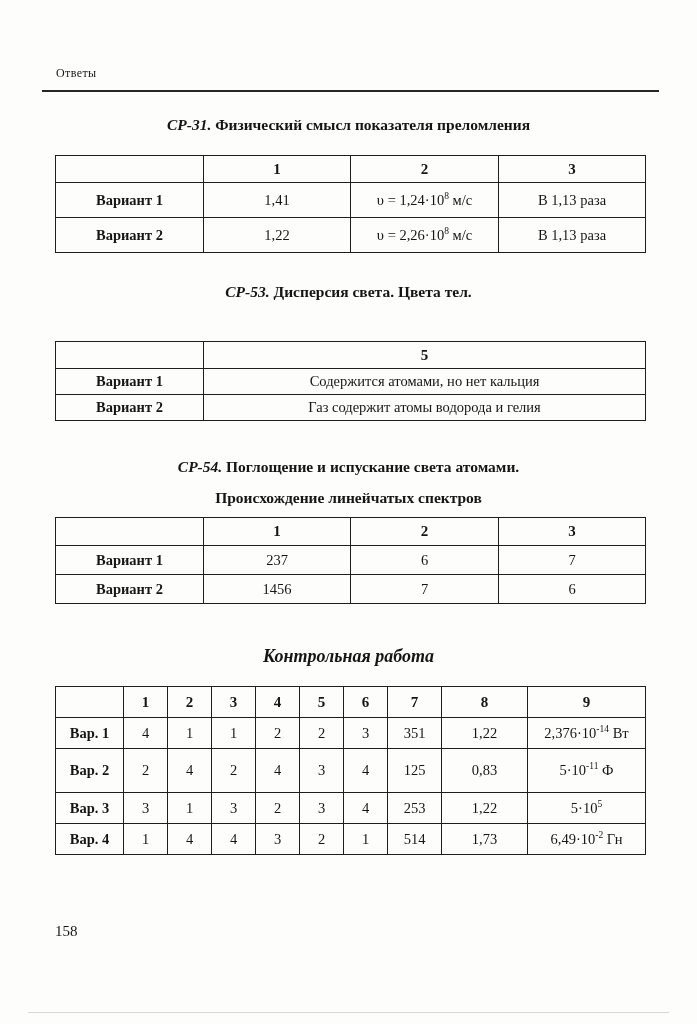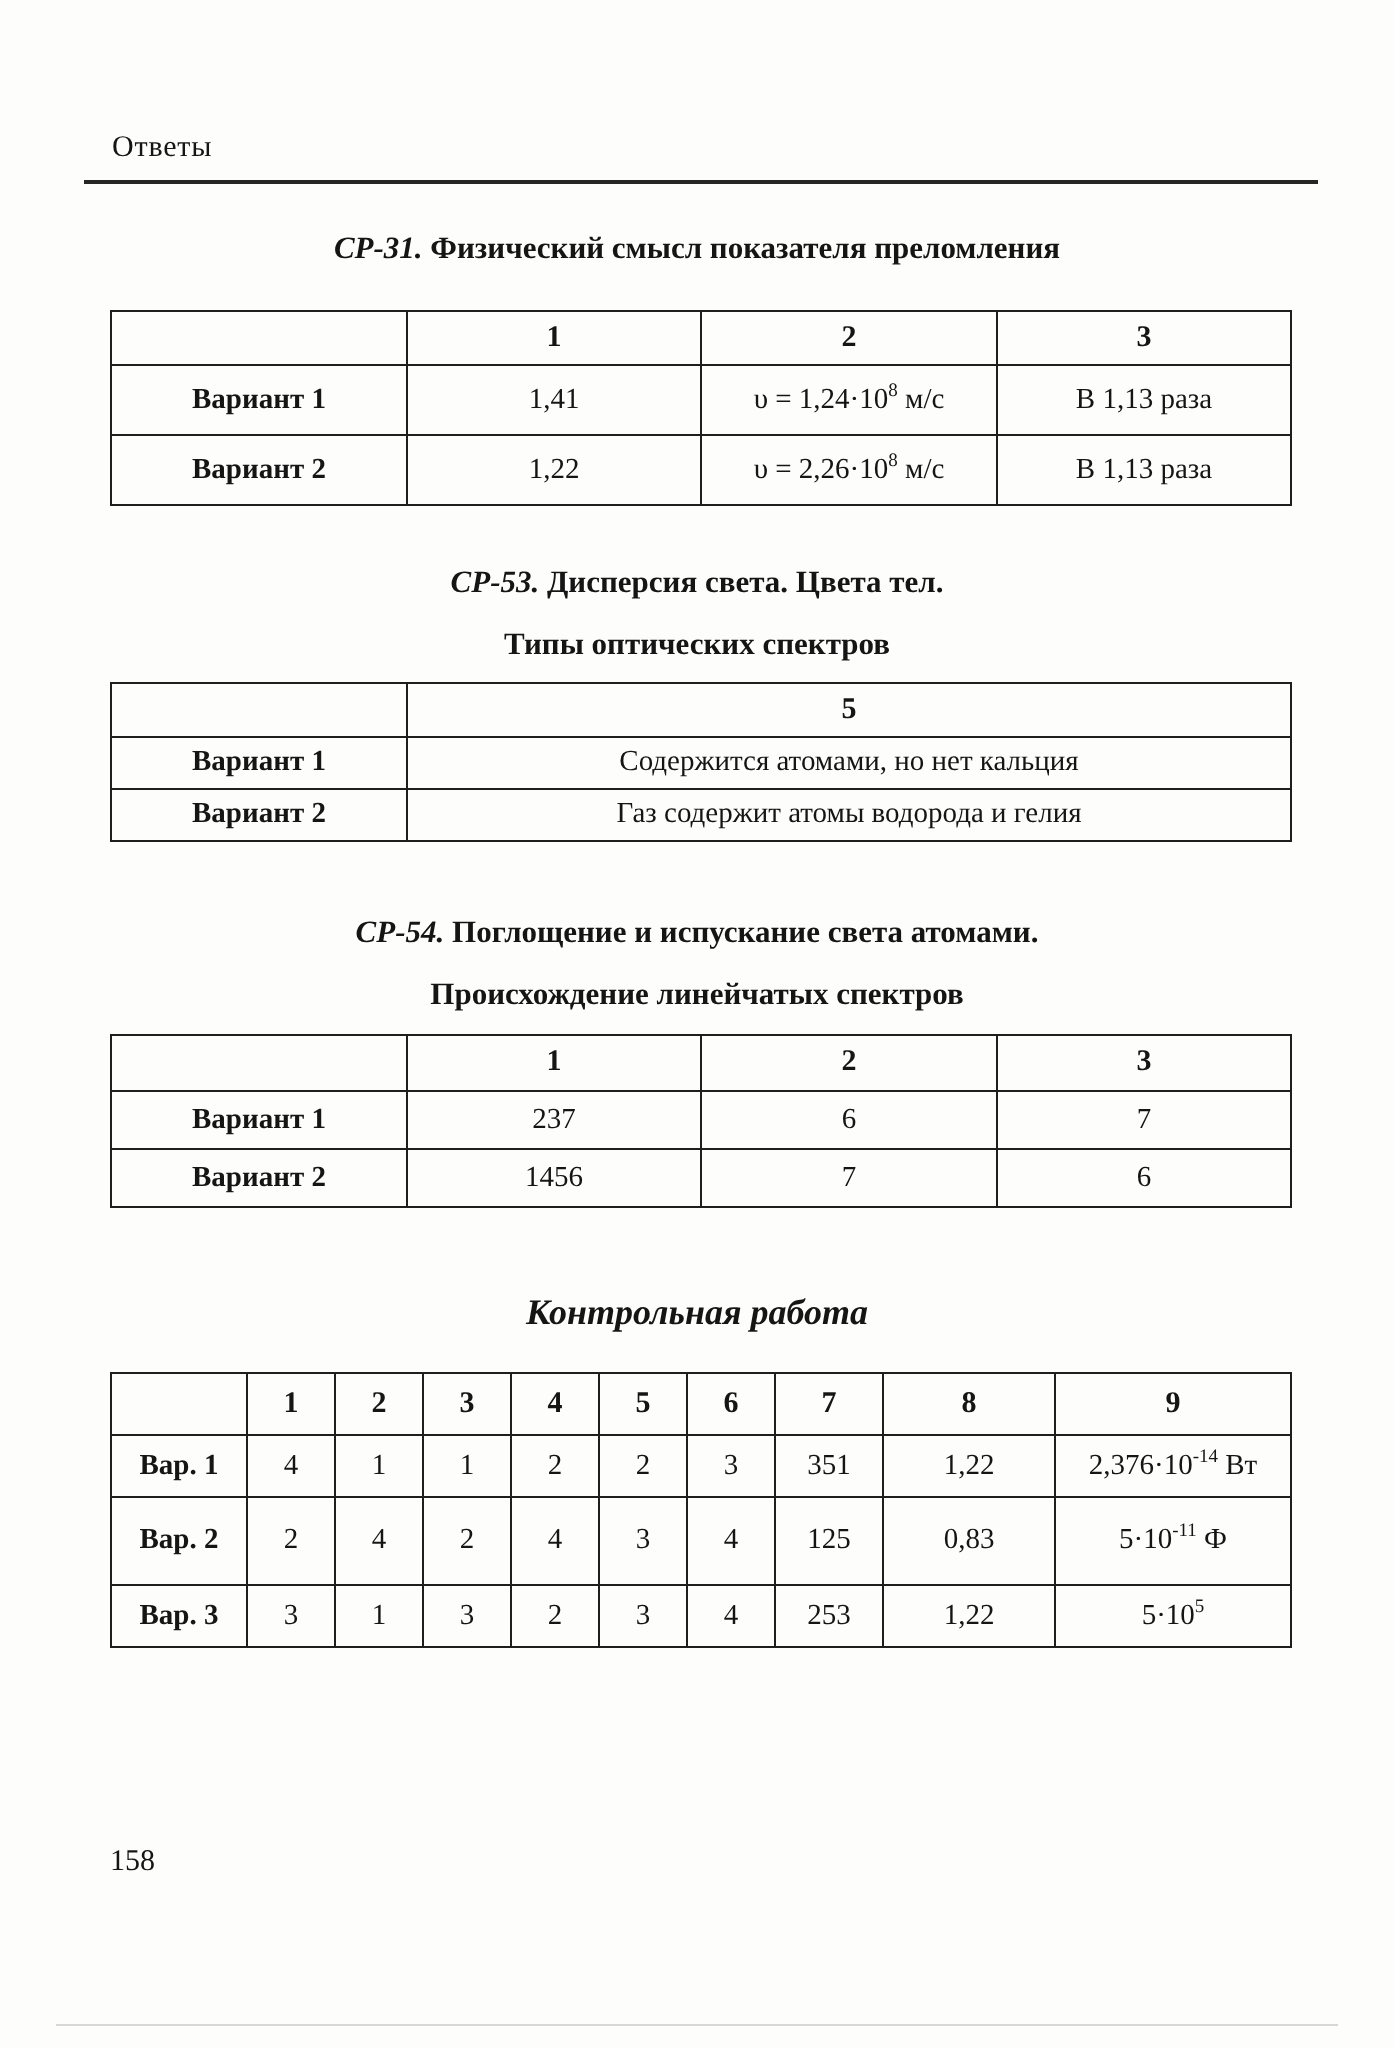--- a/index.html
+++ b/index.html
@@ -2,21 +2,21 @@
 <html><head>
 <meta charset="utf-8">
 <style>
   html,body { margin:0; padding:0; background:#e8e8e8; }
   .page {
     position:relative; width:697px; height:1024px; margin:0 auto;
     background:#fdfdfc; color:#151515;
     font-family:"Liberation Serif","DejaVu Serif",serif;
     overflow:hidden;
   }
-  .running-head { position:absolute; left:56px; top:66px; font-size:15px; letter-spacing:.4px; }
+  .running-head { position:absolute; left:56px; top:66px; font-size:12px; letter-spacing:.4px; }
   .head-rule { position:absolute; left:42px; right:38px; top:90px; border-top:2px solid #262626; }
   .bottom-smudge { position:absolute; left:28px; right:28px; top:1012px; border-top:1.5px solid #d7d7d4; }
 
   .section-title { position:absolute; left:0; width:100%; text-align:center; font-weight:bold; font-size:15.5px; white-space:nowrap; }
   .prefix-italic { font-style:italic; }
   .kr-title { position:absolute; left:0; width:100%; text-align:center; font-weight:bold; font-style:italic; font-size:18px; }
 
   table { border-collapse:collapse; position:absolute; left:55px; width:590px; table-layout:fixed; background:#fdfdfc; }
   td,th { border:1.7px solid #1e1e1e; text-align:center; vertical-align:middle; font-size:14.5px; padding:0 2px; overflow:hidden; }
   th { font-weight:bold; font-size:15px; }
@@ -57,21 +57,20 @@
     <tr style="height:35px">
       <td class="row-label">Вариант 2</td>
       <td>1,22</td>
       <td><span>υ = 2,26·10</span><sup>8</sup><span> м/с</span></td>
       <td>В 1,13 раза</td>
     </tr>
   </tbody>
     </table>
 
   <div class="section-title" style="top:283px"><span class="prefix-italic">СР-53.</span><span> Дисперсия света. Цвета тел.</span></div>
-  <div class="section-title" style="top:314px">Типы оптических спектров</div>
 
   <table style="top:341px">
     <colgroup>
         <col style="width:148px">
         <col style="width:442px">
       </colgroup>
     <tbody>
         <tr style="height:27px">
       <td></td>
       <th>5</th>
@@ -176,19 +175,31 @@
       <td>3</td>
       <td>1</td>
       <td>3</td>
       <td>2</td>
       <td>3</td>
       <td>4</td>
       <td>253</td>
       <td>1,22</td>
       <td><span>5·10</span><sup>5</sup><span></span></td>
     </tr>
+    <tr style="height:31px">
+      <td class="row-label">Вар. 4</td>
+      <td>1</td>
+      <td>4</td>
+      <td>4</td>
+      <td>3</td>
+      <td>2</td>
+      <td>1</td>
+      <td>514</td>
+      <td>1,73</td>
+      <td><span>6,49·10</span><sup>-2</sup><span> Гн</span></td>
+    </tr>
   </tbody>
     </table>
 
   <div class="pagenum">158</div>
   <div class="bottom-smudge"></div>
 
 </div>
 
 </body></html>

